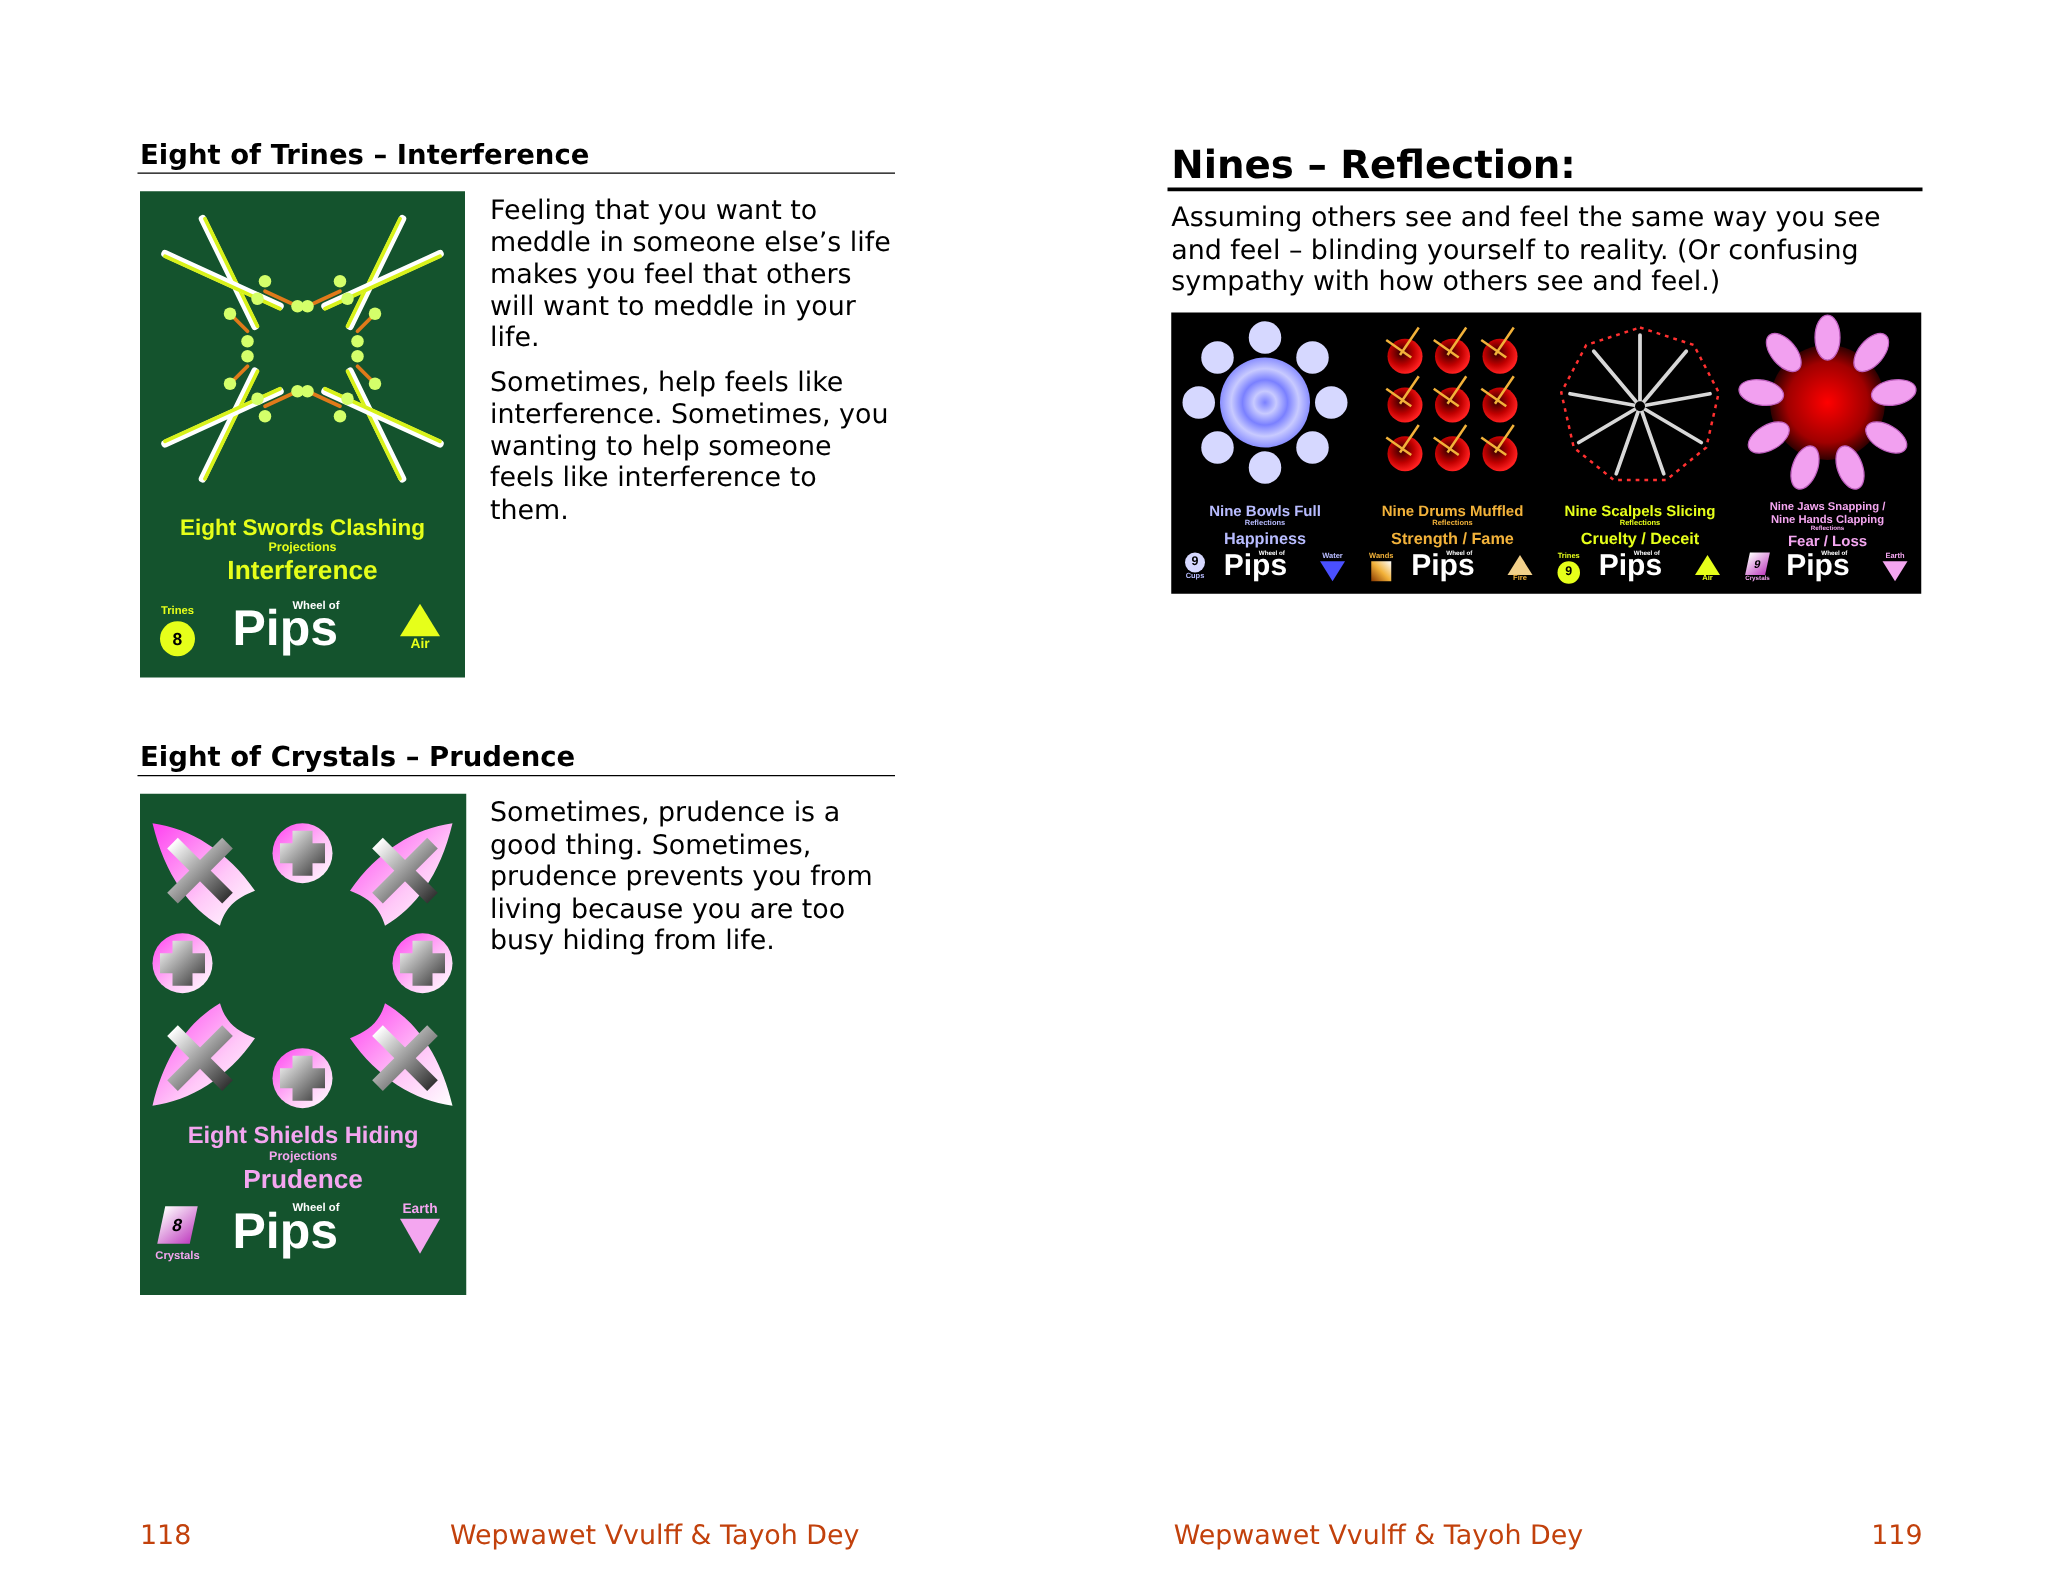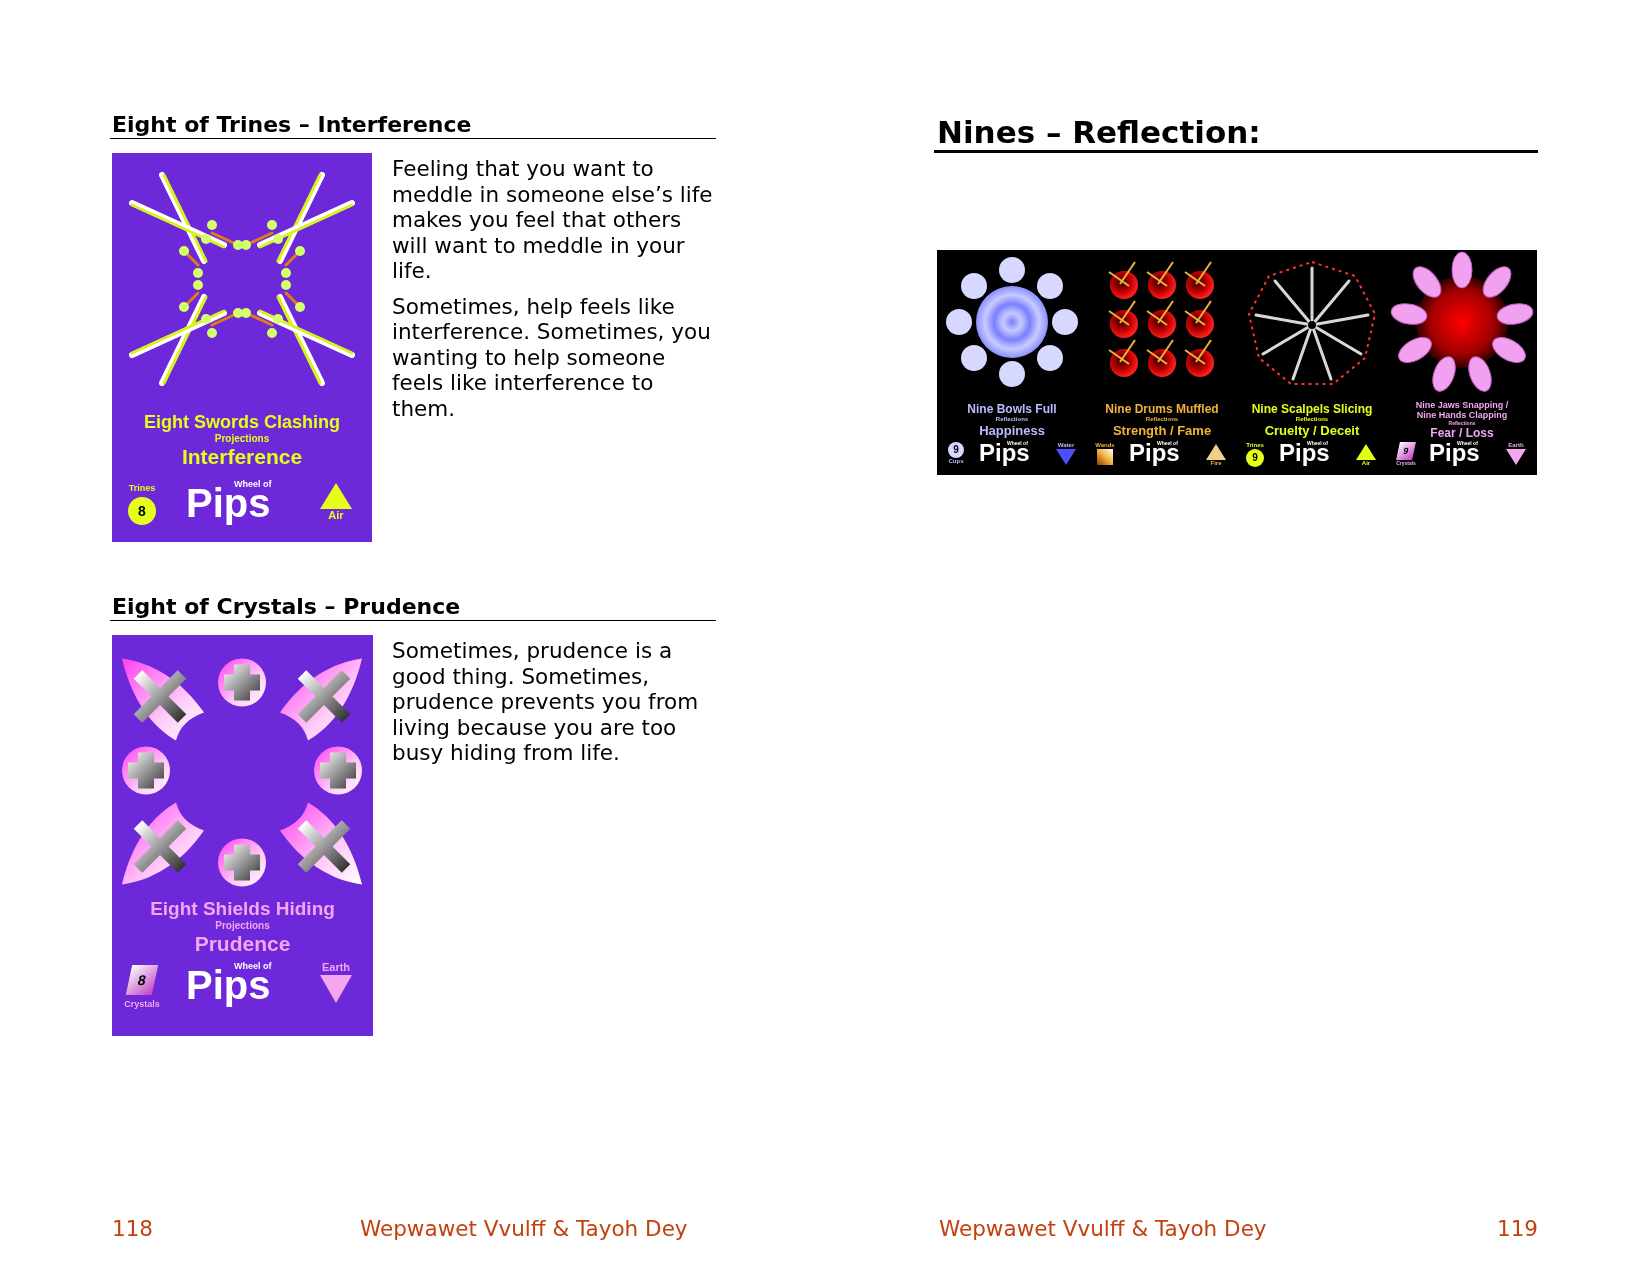--- a/index.html
+++ b/index.html
@@ -32,21 +32,21 @@
     .body-text {
       position: absolute;
       font-size: 21.5px;
       line-height: 25.5px;
       color: #000;
     }
     .body-text p { margin-bottom: 10px; }
 
     .card {
       position: absolute;
-      background: #6d28d9;
+      background: #14532d;
       overflow: hidden;
     }
     .card svg { display: block; width: 100%; height: 100%; }
 
     .footer {
       position: absolute;
       top: 1216px;
       font-size: 21.5px;
       line-height: 26px;
       white-space: nowrap;
@@ -219,20 +219,21 @@
   </div>
 
   <div class="footer" style="left:112px;">118</div>
   <div class="footer" style="left:360px;">Wepwawet Vvulff &amp; Tayoh Dey</div>
 </div>
 
 <div class="page page-right">
 
   <div class="big-head" style="left:110px; top:114px; width:604px;">Nines – Reflection:</div>
 
+  <div class="body-text" style="left:113px; top:162px; width:610px;">Assuming others see and feel the same way you see and feel – blinding yourself to reality. (Or confusing sympathy with how others see and feel.)</div>
 
   <div style="position:absolute; left:113px; top:250px; width:600px; height:225px; background:#000; display:flex;">
 
     <div class="nine-card" style="position:relative; width:150px; height:257px;">
       <svg viewBox="0 0 150 150" style="position:absolute; left:0; top:0; width:150px; height:150px;">
         <defs>
           <radialGradient id="bowl" cx="0.5" cy="0.5" r="0.5">
             <stop offset="0" stop-color="#7a80ff"></stop>
               <stop offset="0.25" stop-color="#c8caff"></stop>
             <stop offset="0.5" stop-color="#7a80ff"></stop>

